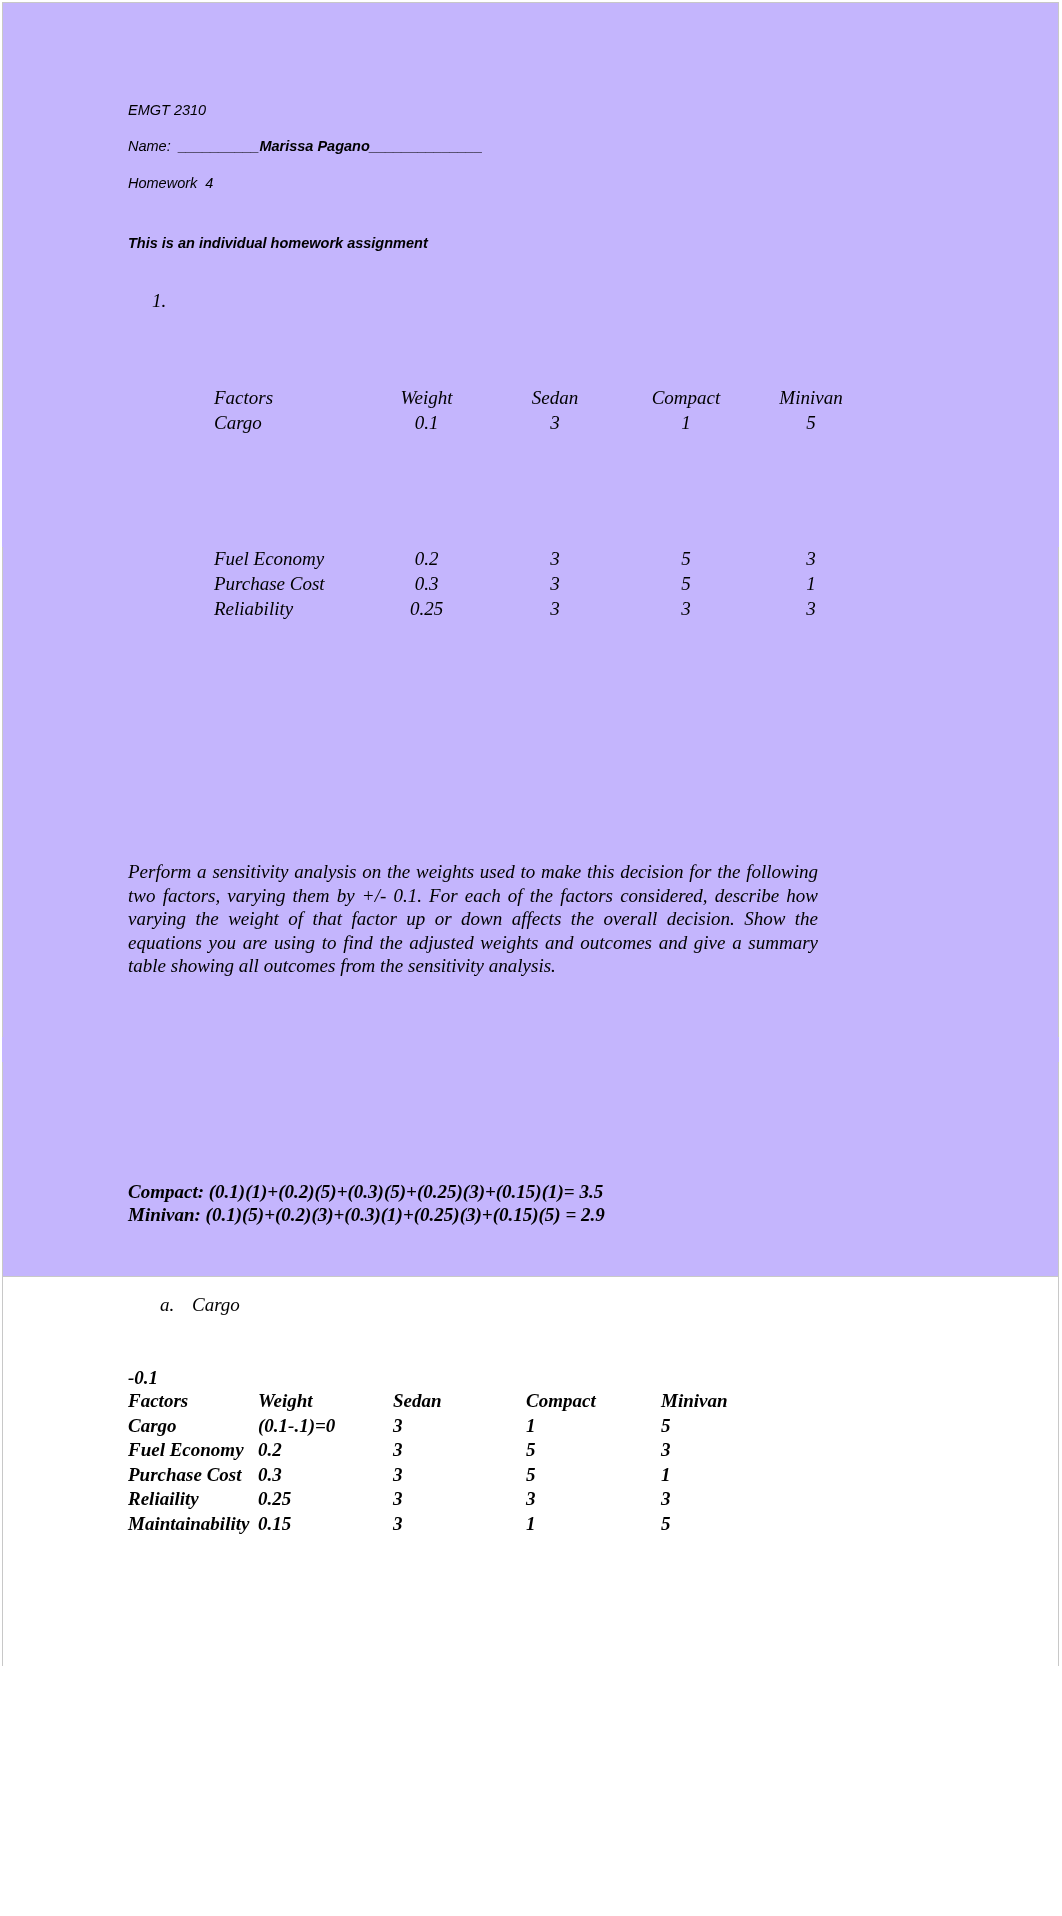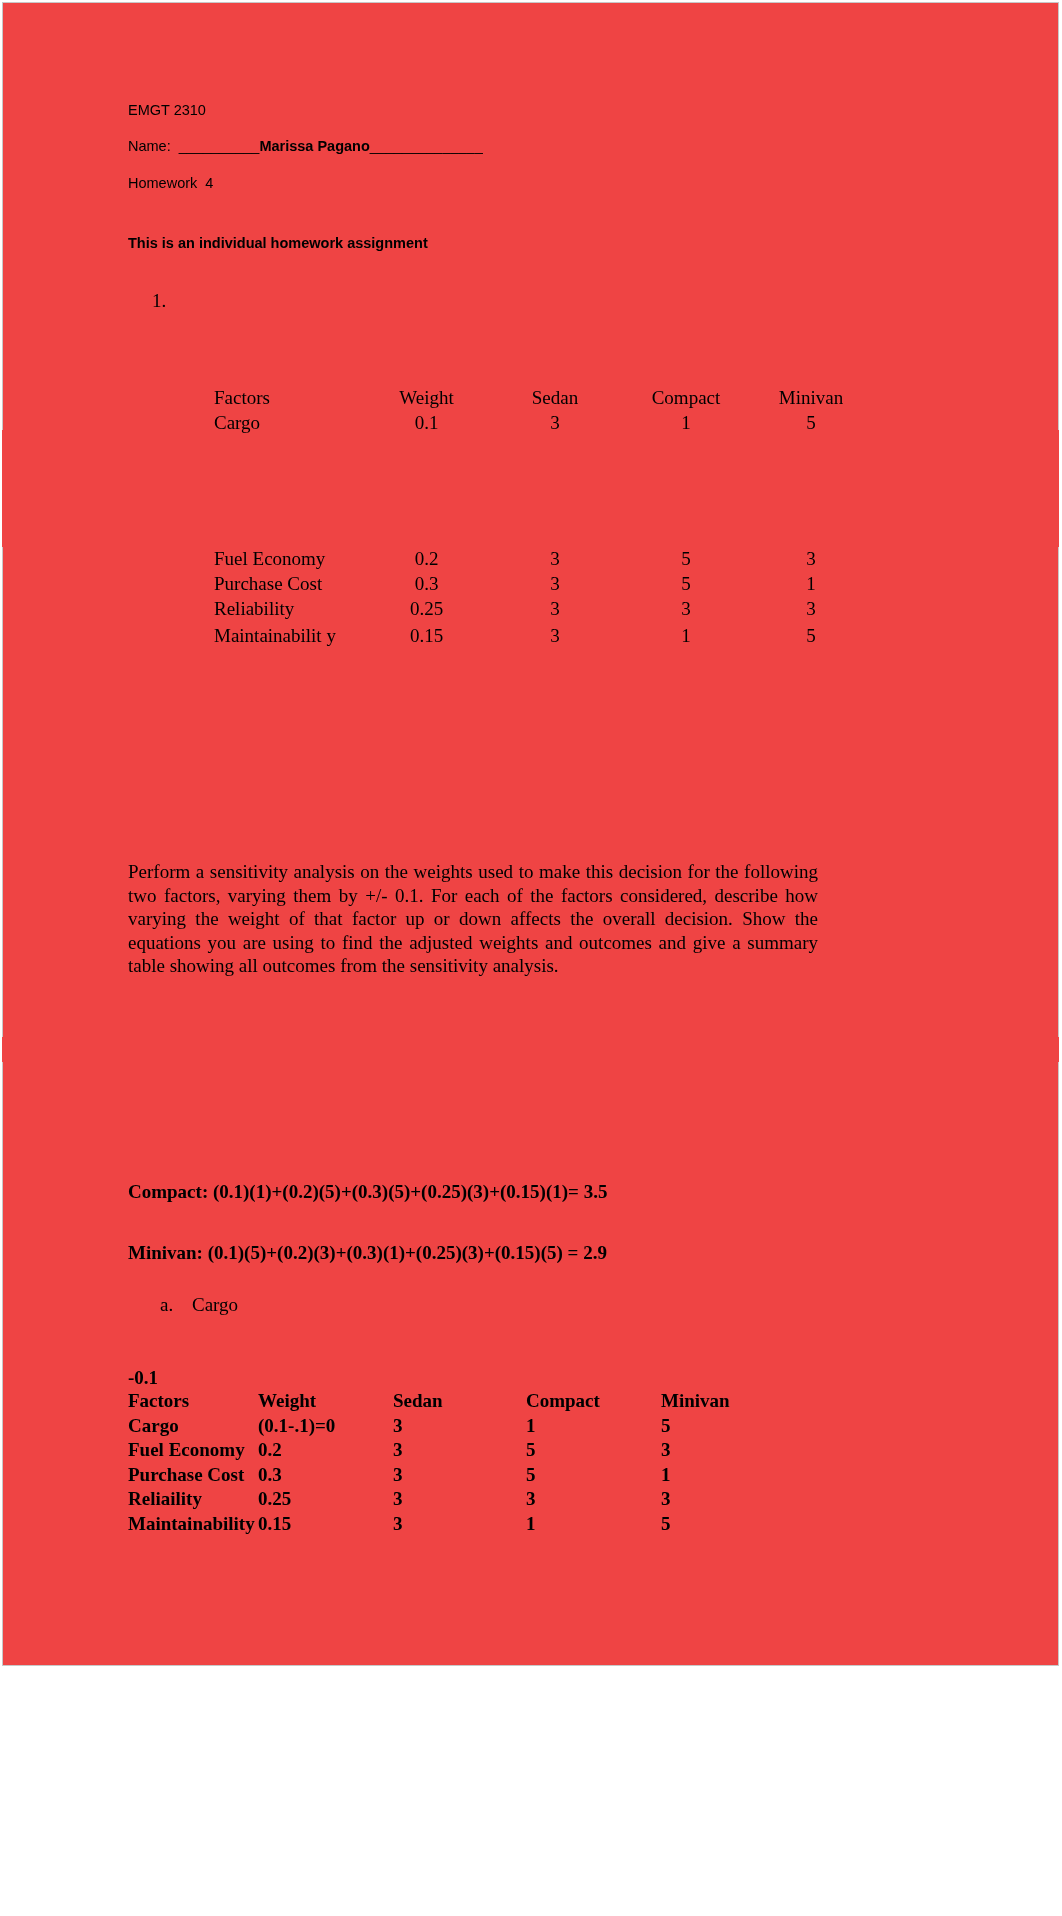--- a/index.html
+++ b/index.html
@@ -24,23 +24,24 @@
     width: 22px;
     height: 22px;
   }
 
   
   #page-sheet {
     position: absolute;
     left: 2px;
     top: 2px;
     width: 1057px;
-    height: 1664px;
-    background: #ef4444;
+    height: 1275px;
+    background: #c4b5fd;
     box-sizing: border-box;
+    font-style: italic;
   }
   
   .edge {
     position: absolute;
     background: #c8c8c8;
   }
   .edge-top    { left: 0;    top: 0;     width: 1057px; height: 1px; }
   .edge-bottom { left: 0;    bottom: 0;  width: 1057px; height: 1px; }
   .edge-right  { right: 0;   width: 1px; background: #c8c8c8; }
   .edge-left   { left: 0;    width: 1px; background: #c8c8c8; }
@@ -208,37 +209,29 @@
         <td class="c-compact">5</td>
         <td class="c-minivan">1</td>
       </tr>
       <tr>
         <td class="c-factor">Reliability</td>
         <td class="c-weight">0.25</td>
         <td class="c-sedan">3</td>
         <td class="c-compact">3</td>
         <td class="c-minivan">3</td>
       </tr>
-      <tr>
-        <td class="c-factor wrapcell">Maintainabilit
-y</td>
-        <td class="c-weight midalign">0.15</td>
-        <td class="c-sedan midalign">3</td>
-        <td class="c-compact midalign">1</td>
-        <td class="c-minivan midalign">5</td>
-      </tr>
     </tbody>
       </table>
 
     <div class="para" style="left:126px; top:858px; width:690px; text-align:justify;">Perform a sensitivity analysis on the weights used to make this decision for the following two factors, varying them by +/- 0.1. For each of the factors considered, describe how varying the weight of that factor up or down affects the overall decision. Show the equations you are using to find the adjusted weights and outcomes and give a summary table showing all outcomes from the sensitivity analysis.</div>
 
 
     <div class="eq" style="left:126px; top:1178px;">Compact: (0.1)(1)+(0.2)(5)+(0.3)(5)+(0.25)(3)+(0.15)(1)= 3.5</div>
 
-    <div class="eq" style="left:126px; top:1239px;">Minivan: (0.1)(5)+(0.2)(3)+(0.3)(1)+(0.25)(3)+(0.15)(5) = 2.9</div>
+    <div class="eq" style="left:126px; top:1201px;">Minivan: (0.1)(5)+(0.2)(3)+(0.3)(1)+(0.25)(3)+(0.15)(5) = 2.9</div>
 
     <div class="list-num" style="left:158px; top:1292px;">a.</div>
     <div class="list-num" style="left:190px; top:1292px;">Cargo</div>
 
     <div class="eq" style="left:126px; top:1364px;">-0.1</div>
 
     <table class="tbl2" style="left:126px; top:1388px;">
       <tbody>
           <tr>
         <td class="s-factor">Factors</td>

